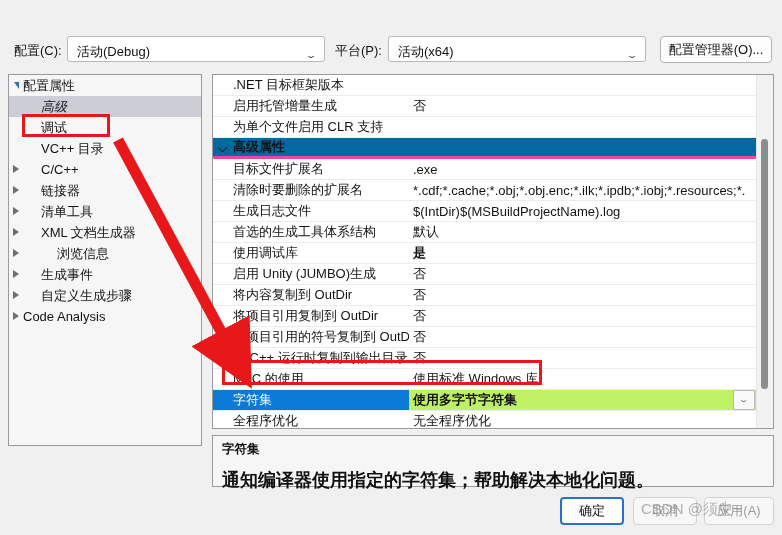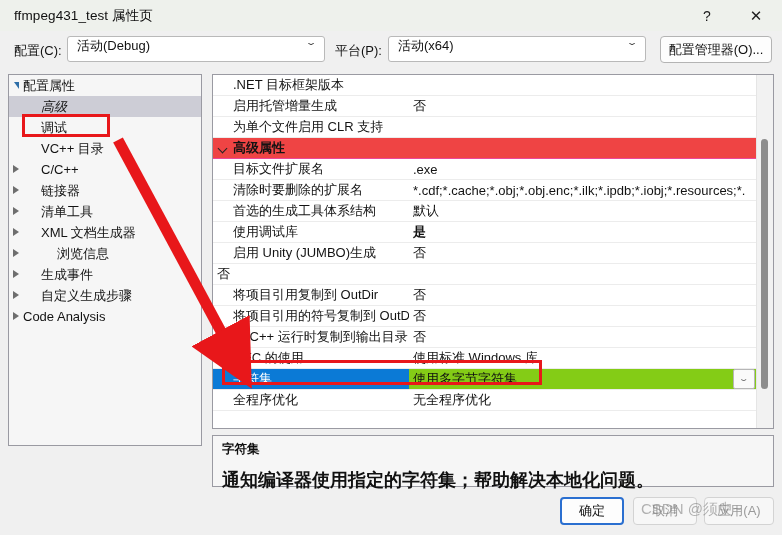--- a/index.html
+++ b/index.html
@@ -47,21 +47,21 @@
     background: #f0f0f0;
   }
   .lbl {
     position: absolute; font-size: 13px; color: #121212; top: 11px;
   }
   .combo {
     position: absolute; top: 5px; height: 26px;
     background: #ffffff;
     border: 1px solid #b9b9b9;
     border-radius: 3px;
-    display: flex; align-items: flex-start;
+    display: flex; align-items: flex-end;
     box-sizing: border-box;
   }
   .combo .ctext {
     margin-left: 9px; font-size: 13px; color: #121212;
     flex: 1; overflow: hidden; white-space: nowrap;
   }
   .combo .carrow {
     width: 26px; text-align: center; color: #3a3a3a; font-size: 10px;
   }
   .chev { display: inline-block; transform: scaleX(1.45) scaleY(.8); }
@@ -108,36 +108,36 @@
     box-sizing: border-box; cursor: default;
   }
   .grow .gname {
     width: 196px; flex: 0 0 196px; padding-left: 20px;
     box-sizing: border-box; overflow: hidden;
   }
   .grow .gval {
     flex: 1; padding-left: 4px; overflow: hidden; text-overflow: clip;
   }
   .grow.cat {
-    background: #ef4444; font-weight: bold; border-bottom: 1px solid #ec4899;
+    background: #0369a1; font-weight: bold; border-bottom: 3px solid #ec4899; align-items: flex-end;
   }
   .grow.cat .gname { padding-left: 6px; display: flex; align-items: center; gap: 5px; }
   .cat-chev {
     display: inline-block; width: 9px; height: 9px; position: relative;
   }
   .cat-chev:before{
     content:''; position:absolute; left:0; top:1px;
     width:6px;height:6px;border-right:1.6px solid #232323;
     border-bottom:1.6px solid #232323; transform: rotate(45deg);
   }
   .grow.bold .gval { font-weight: bold; }
   .grow.selected { background: #0b7ad6; }
   .grow.selected .gname { color: #ffffff; }
   .grow.selected .gval {
-    color: #101010; background:#84cc16; font-weight: normal;
+    color: #101010; background:#bef264; font-weight: bold;
     height:100%; display:flex; align-items:center;
   }
   .editor-btn {
     position: absolute; right: 18px; top: 0px;
     width: 22px; height: 20px;
     background: #fafafa; border: 1px solid #b6b6b6; border-radius: 2px;
     display: flex; align-items: center; justify-content: center;
     font-size: 9px; color: #555; box-sizing: border-box;
   }
 
@@ -186,27 +186,20 @@
     font-size: 15px; color: rgba(120,120,120,.55);
     white-space: nowrap; pointer-events: none;
     font-family: "Liberation Sans", "DejaVu Sans", sans-serif;
   }
 </style>
 </head>
 <body>
 
 <div class="dialog">
 
-  <div class="titlebar">
-    <div class="title-text">ffmpeg431_test 属性页</div>
-    <div class="win-buttons">
-      <div class="win-btn">?</div>
-      <div class="win-btn close">✕</div>
-    </div>
-  </div>
 
   <div class="configrow">
     <div class="lbl" style="left:14px;">配置(C):</div>
     <div class="combo" style="left:67px; width:258px;">
       <span class="ctext">活动(Debug)</span>
       <span class="carrow"><span class="chev">⌄</span></span>
     </div>
     <div class="lbl" style="left:335px;">平台(P):</div>
     <div class="combo" style="left:388px; width:258px;">
       <span class="ctext">活动(x64)</span>
@@ -291,32 +284,37 @@
         </div>
         <div class="grow">
           <div class="gname">目标文件扩展名</div>
           <div class="gval">.exe</div>
         </div>
         <div class="grow">
           <div class="gname">清除时要删除的扩展名</div>
           <div class="gval">*.cdf;*.cache;*.obj;*.obj.enc;*.ilk;*.ipdb;*.iobj;*.resources;*.</div>
         </div>
         <div class="grow">
+          <div class="gname">生成日志文件</div>
+          <div class="gval">$(IntDir)$(MSBuildProjectName).log</div>
+        </div>
+        <div class="grow">
           <div class="gname">首选的生成工具体系结构</div>
           <div class="gval">默认</div>
         </div>
         <div class="grow bold">
           <div class="gname">使用调试库</div>
           <div class="gval">是</div>
         </div>
         <div class="grow">
           <div class="gname">启用 Unity (JUMBO)生成</div>
           <div class="gval">否</div>
         </div>
         <div class="grow">
+          <div class="gname">将内容复制到 OutDir</div>
           <div class="gval">否</div>
         </div>
         <div class="grow">
           <div class="gname">将项目引用复制到 OutDir</div>
           <div class="gval">否</div>
         </div>
         <div class="grow">
           <div class="gname">将项目引用的符号复制到 OutDir</div>
           <div class="gval">否</div>
         </div>

